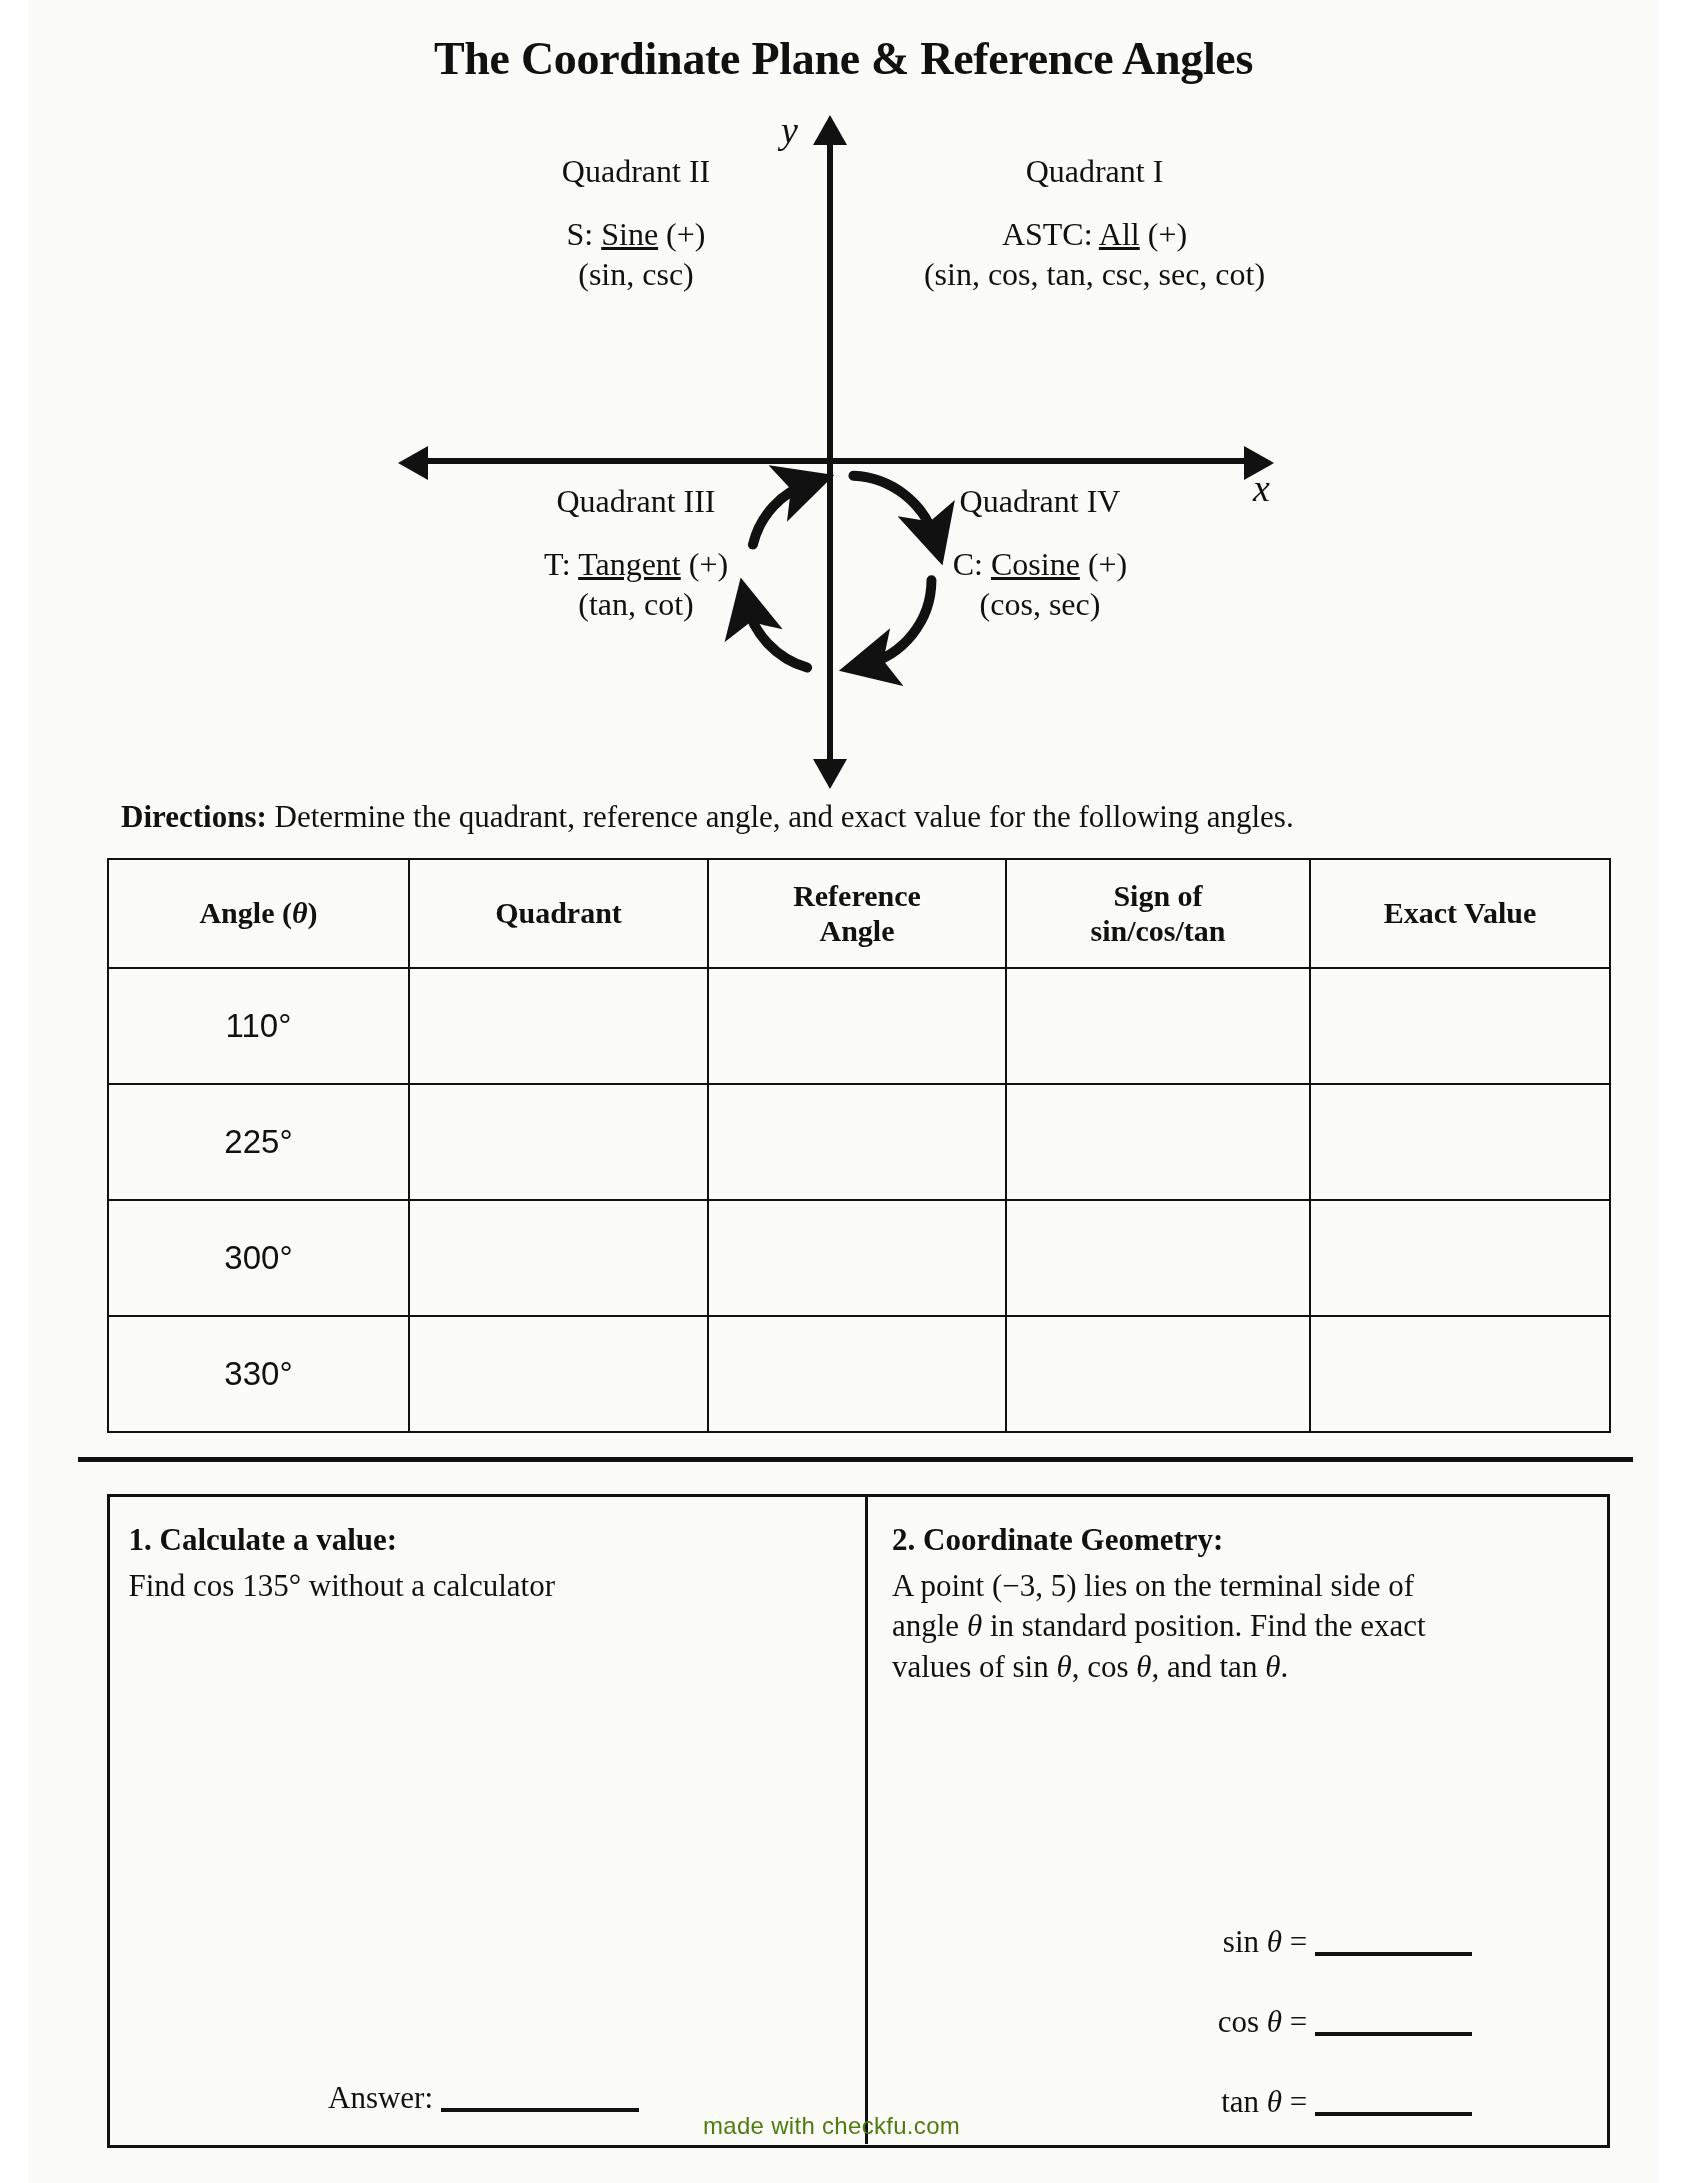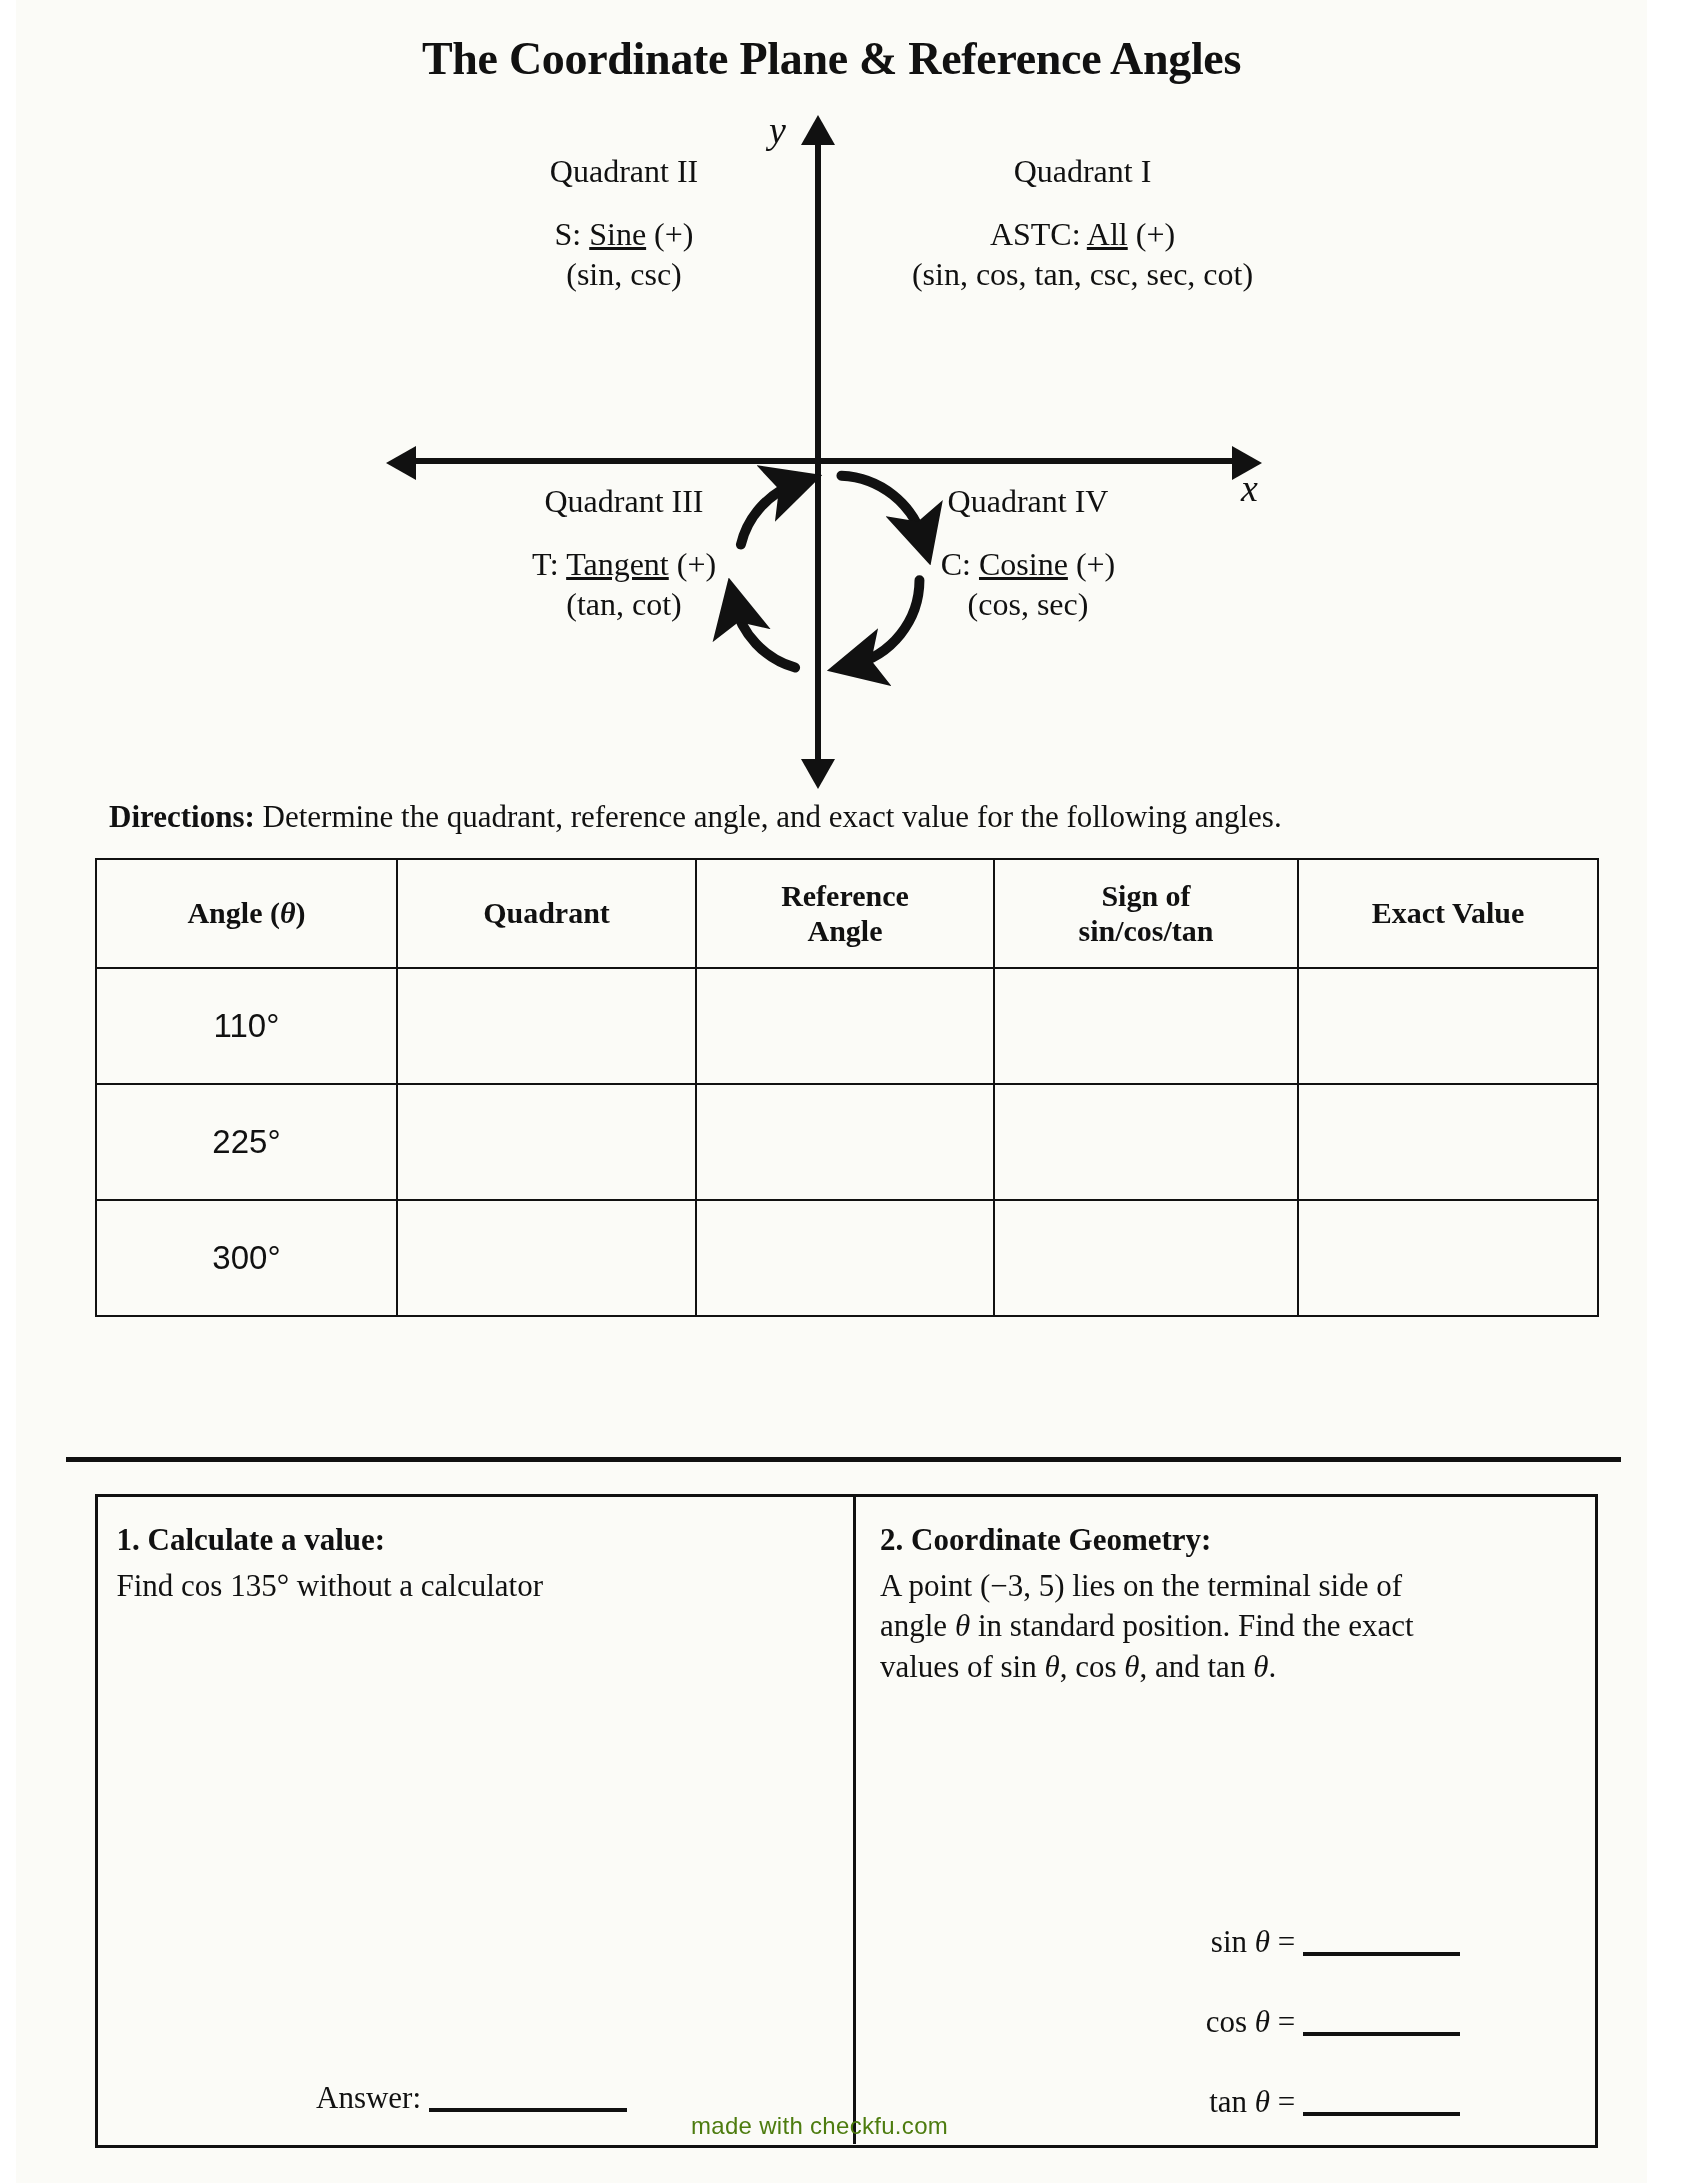--- a/index.html
+++ b/index.html
@@ -8,21 +8,21 @@
   }
   body {
     width: 1687px; height: 2183px;
     position: relative;
     font-family: "Liberation Serif", "DejaVu Serif", serif;
     color: #111111;
     overflow: hidden;
   }
   .page {
     position: absolute;
-    left: 16px; top: 0px;
+    left: 28px; top: 0px;
     width: 1631px; height: 2183px;
     background: #fbfbf7;
   }
 
   
   .title {
     position: absolute;
     left: 0; top: 32px;
     width: 1631px;
     text-align: center;
@@ -324,20 +324,27 @@
         <td></td>
         <td></td>
       </tr>
       <tr>
         <td class="angle-cell">300°</td>
         <td></td>
         <td></td>
         <td></td>
         <td></td>
       </tr>
+      <tr>
+        <td class="angle-cell">330°</td>
+        <td></td>
+        <td></td>
+        <td></td>
+        <td></td>
+      </tr>
     </tbody>
   </table>
 
   <div class="hr-sep"></div>
 
   <div class="probs">
     <div class="prob-divider"></div>
 
     <div class="prob prob-1">
       <div class="prob-head">1.  Calculate a value:</div>

